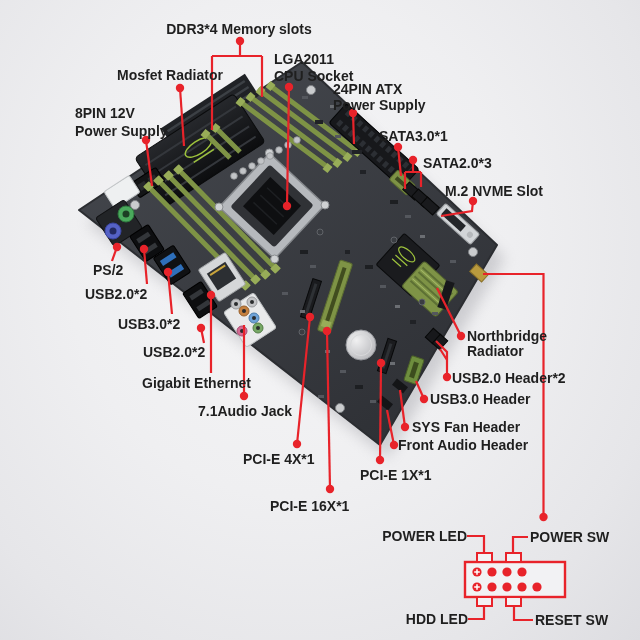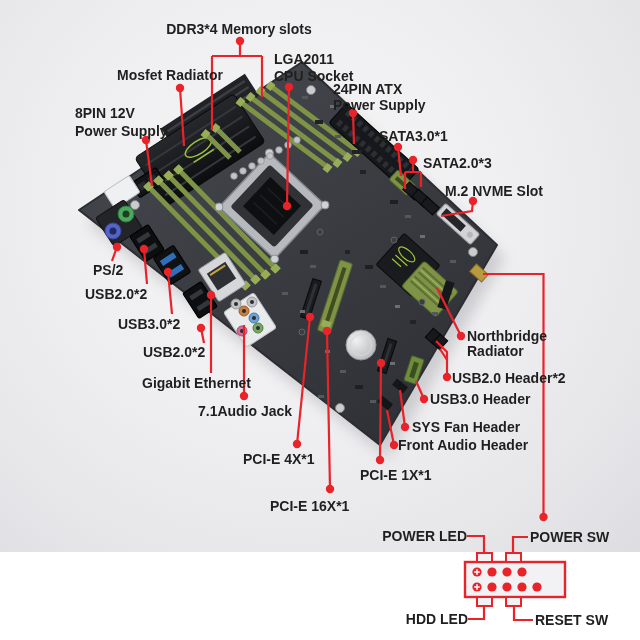--- a/index.html
+++ b/index.html
@@ -1,18 +1,18 @@
 <!DOCTYPE html>
 <html><head>
 <meta charset="utf-8">
 <style>
   html,body{margin:0;padding:0;}
   body{width:640px;height:640px;overflow:hidden;
        font-family:"Liberation Sans", sans-serif;}
-  #stage{position:relative;width:640px;height:552px;
+  #stage{position:relative;width:640px;height:640px;
          background:radial-gradient(ellipse at 45% 38%, #f6f6f7 0%, #efeff1 45%, #e6e6e9 78%, #dddde1 100%);}
   svg{position:absolute;inset:0;}
   .lbl{font-family:"Liberation Sans", sans-serif;font-size:14px;font-weight:700;fill:#1f1f1f;}
   .ld{stroke:#e8232a;stroke-width:2.2;fill:none;}
   .dot{fill:#e8232a;}
   .pinred{fill:#e8232a;}
   .diag{stroke:#e8232a;fill:#f2f2f4;}
 </style>
 </head>
 <body>

